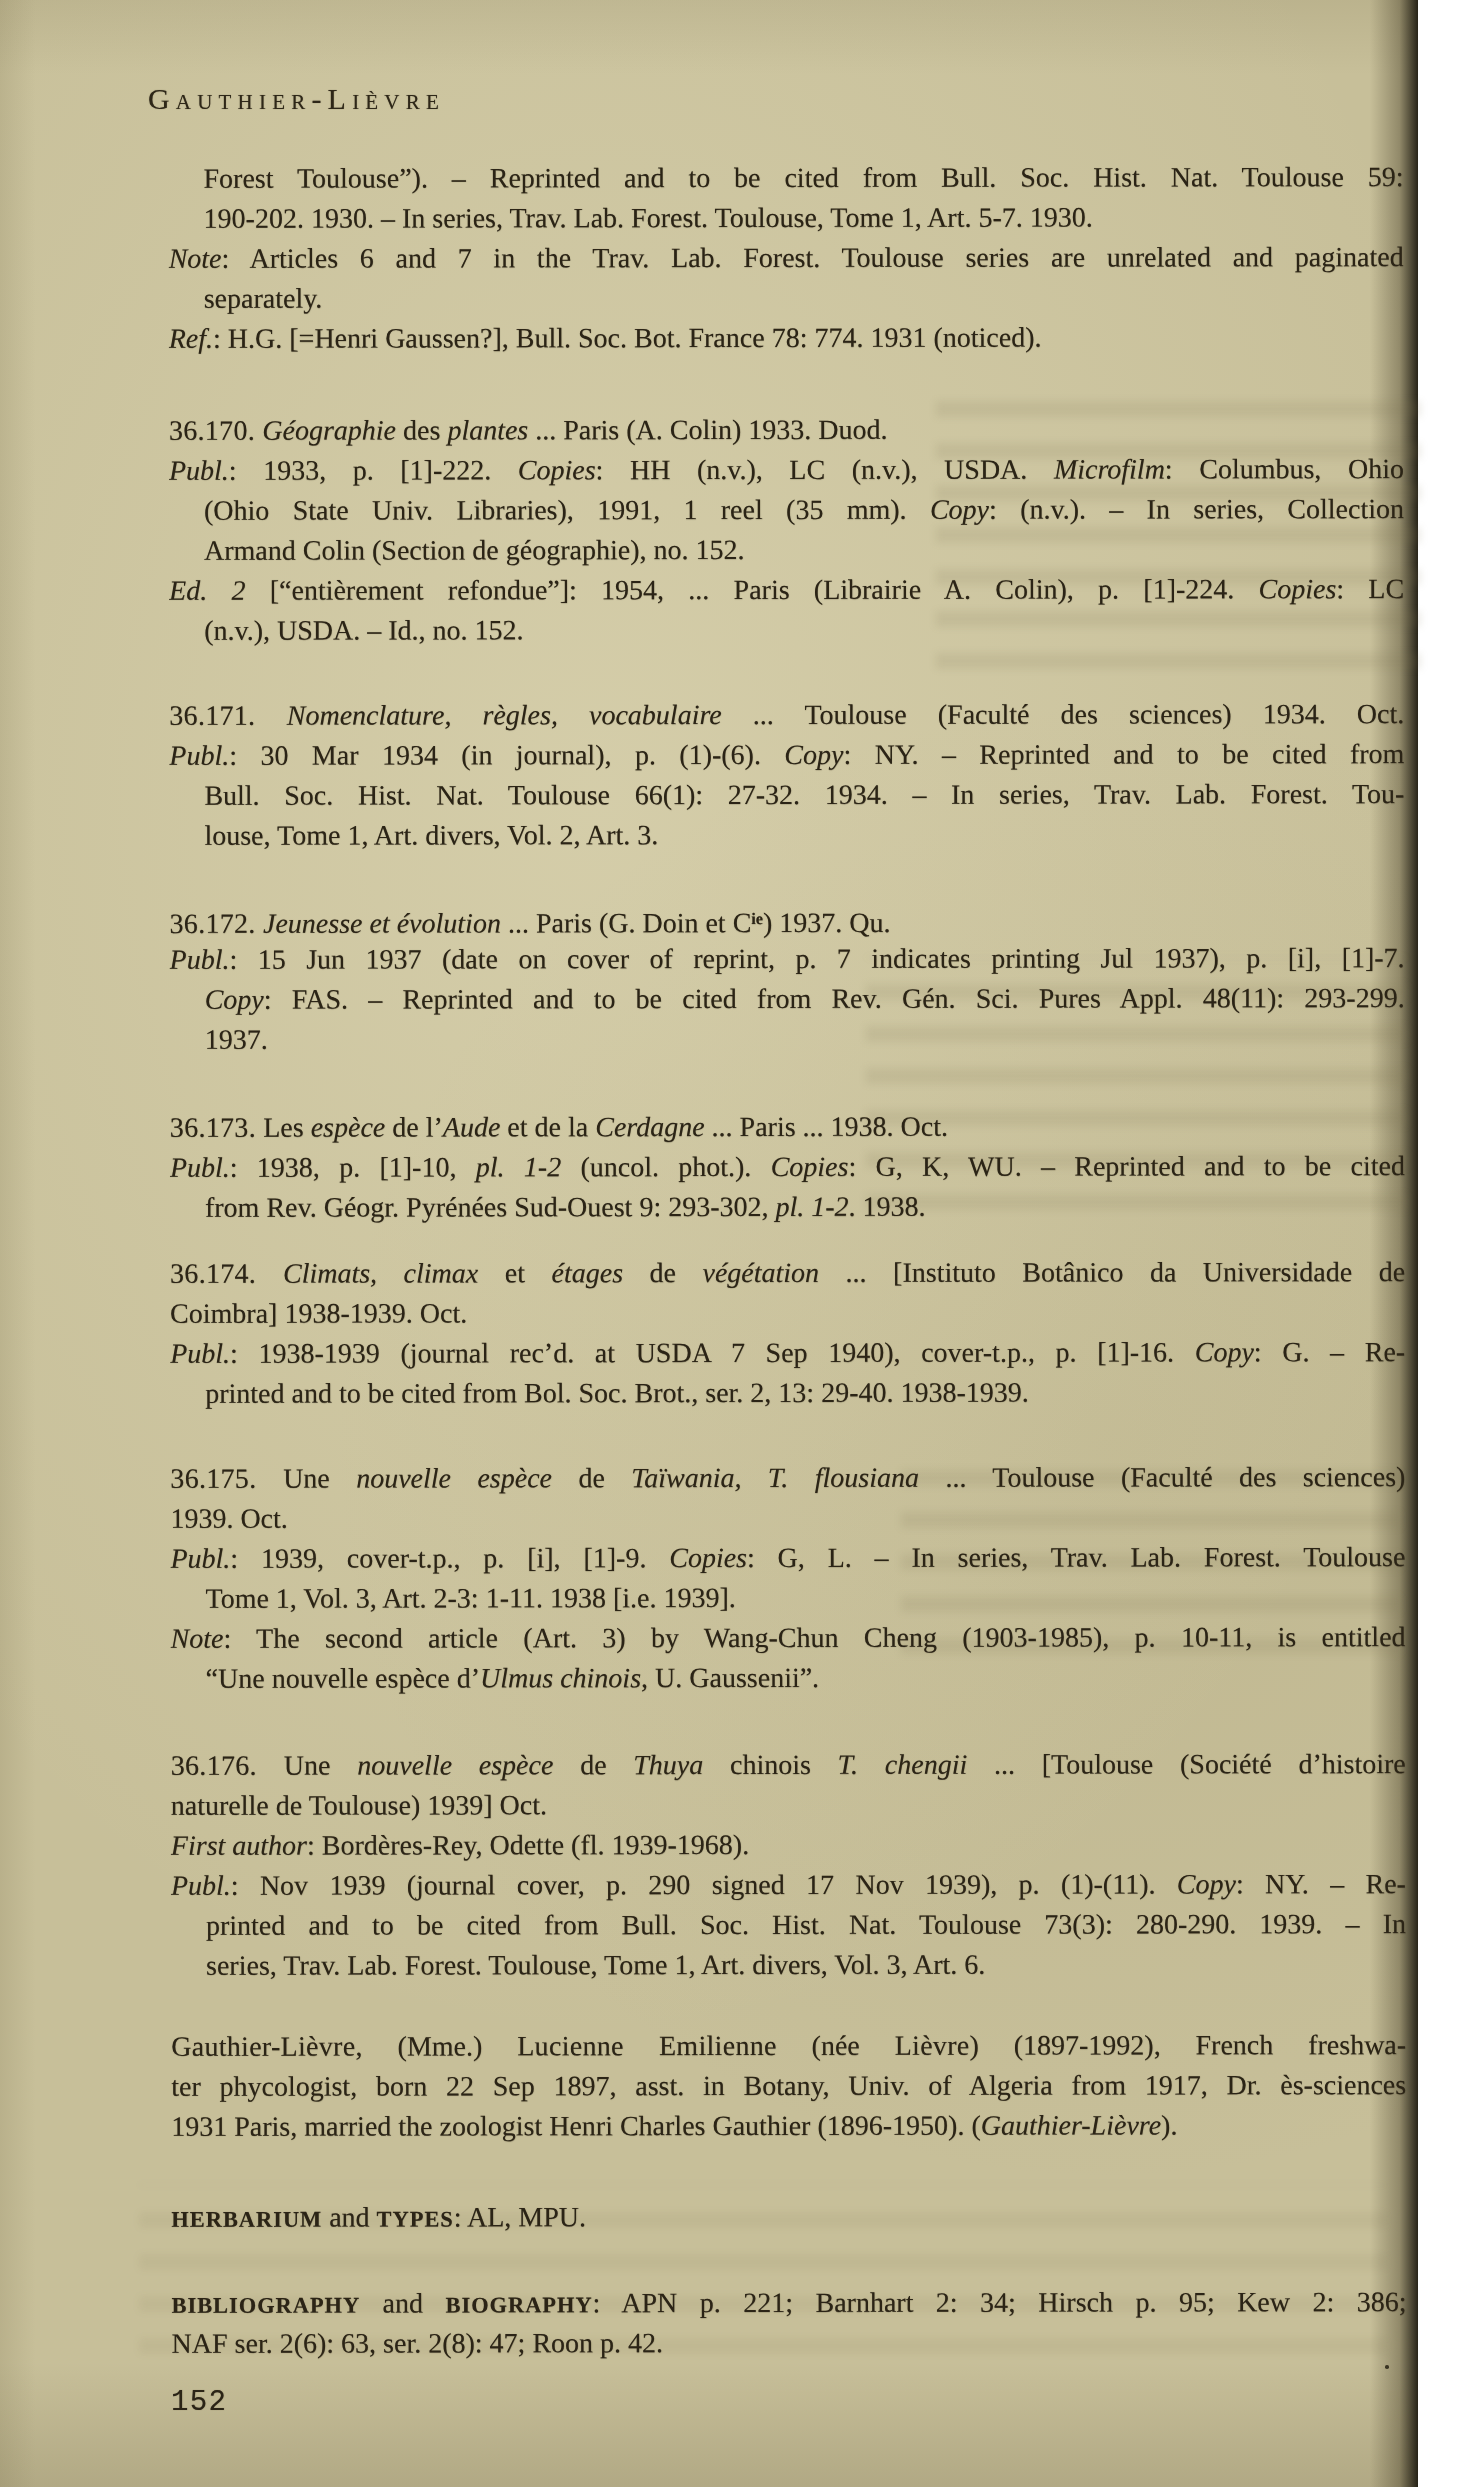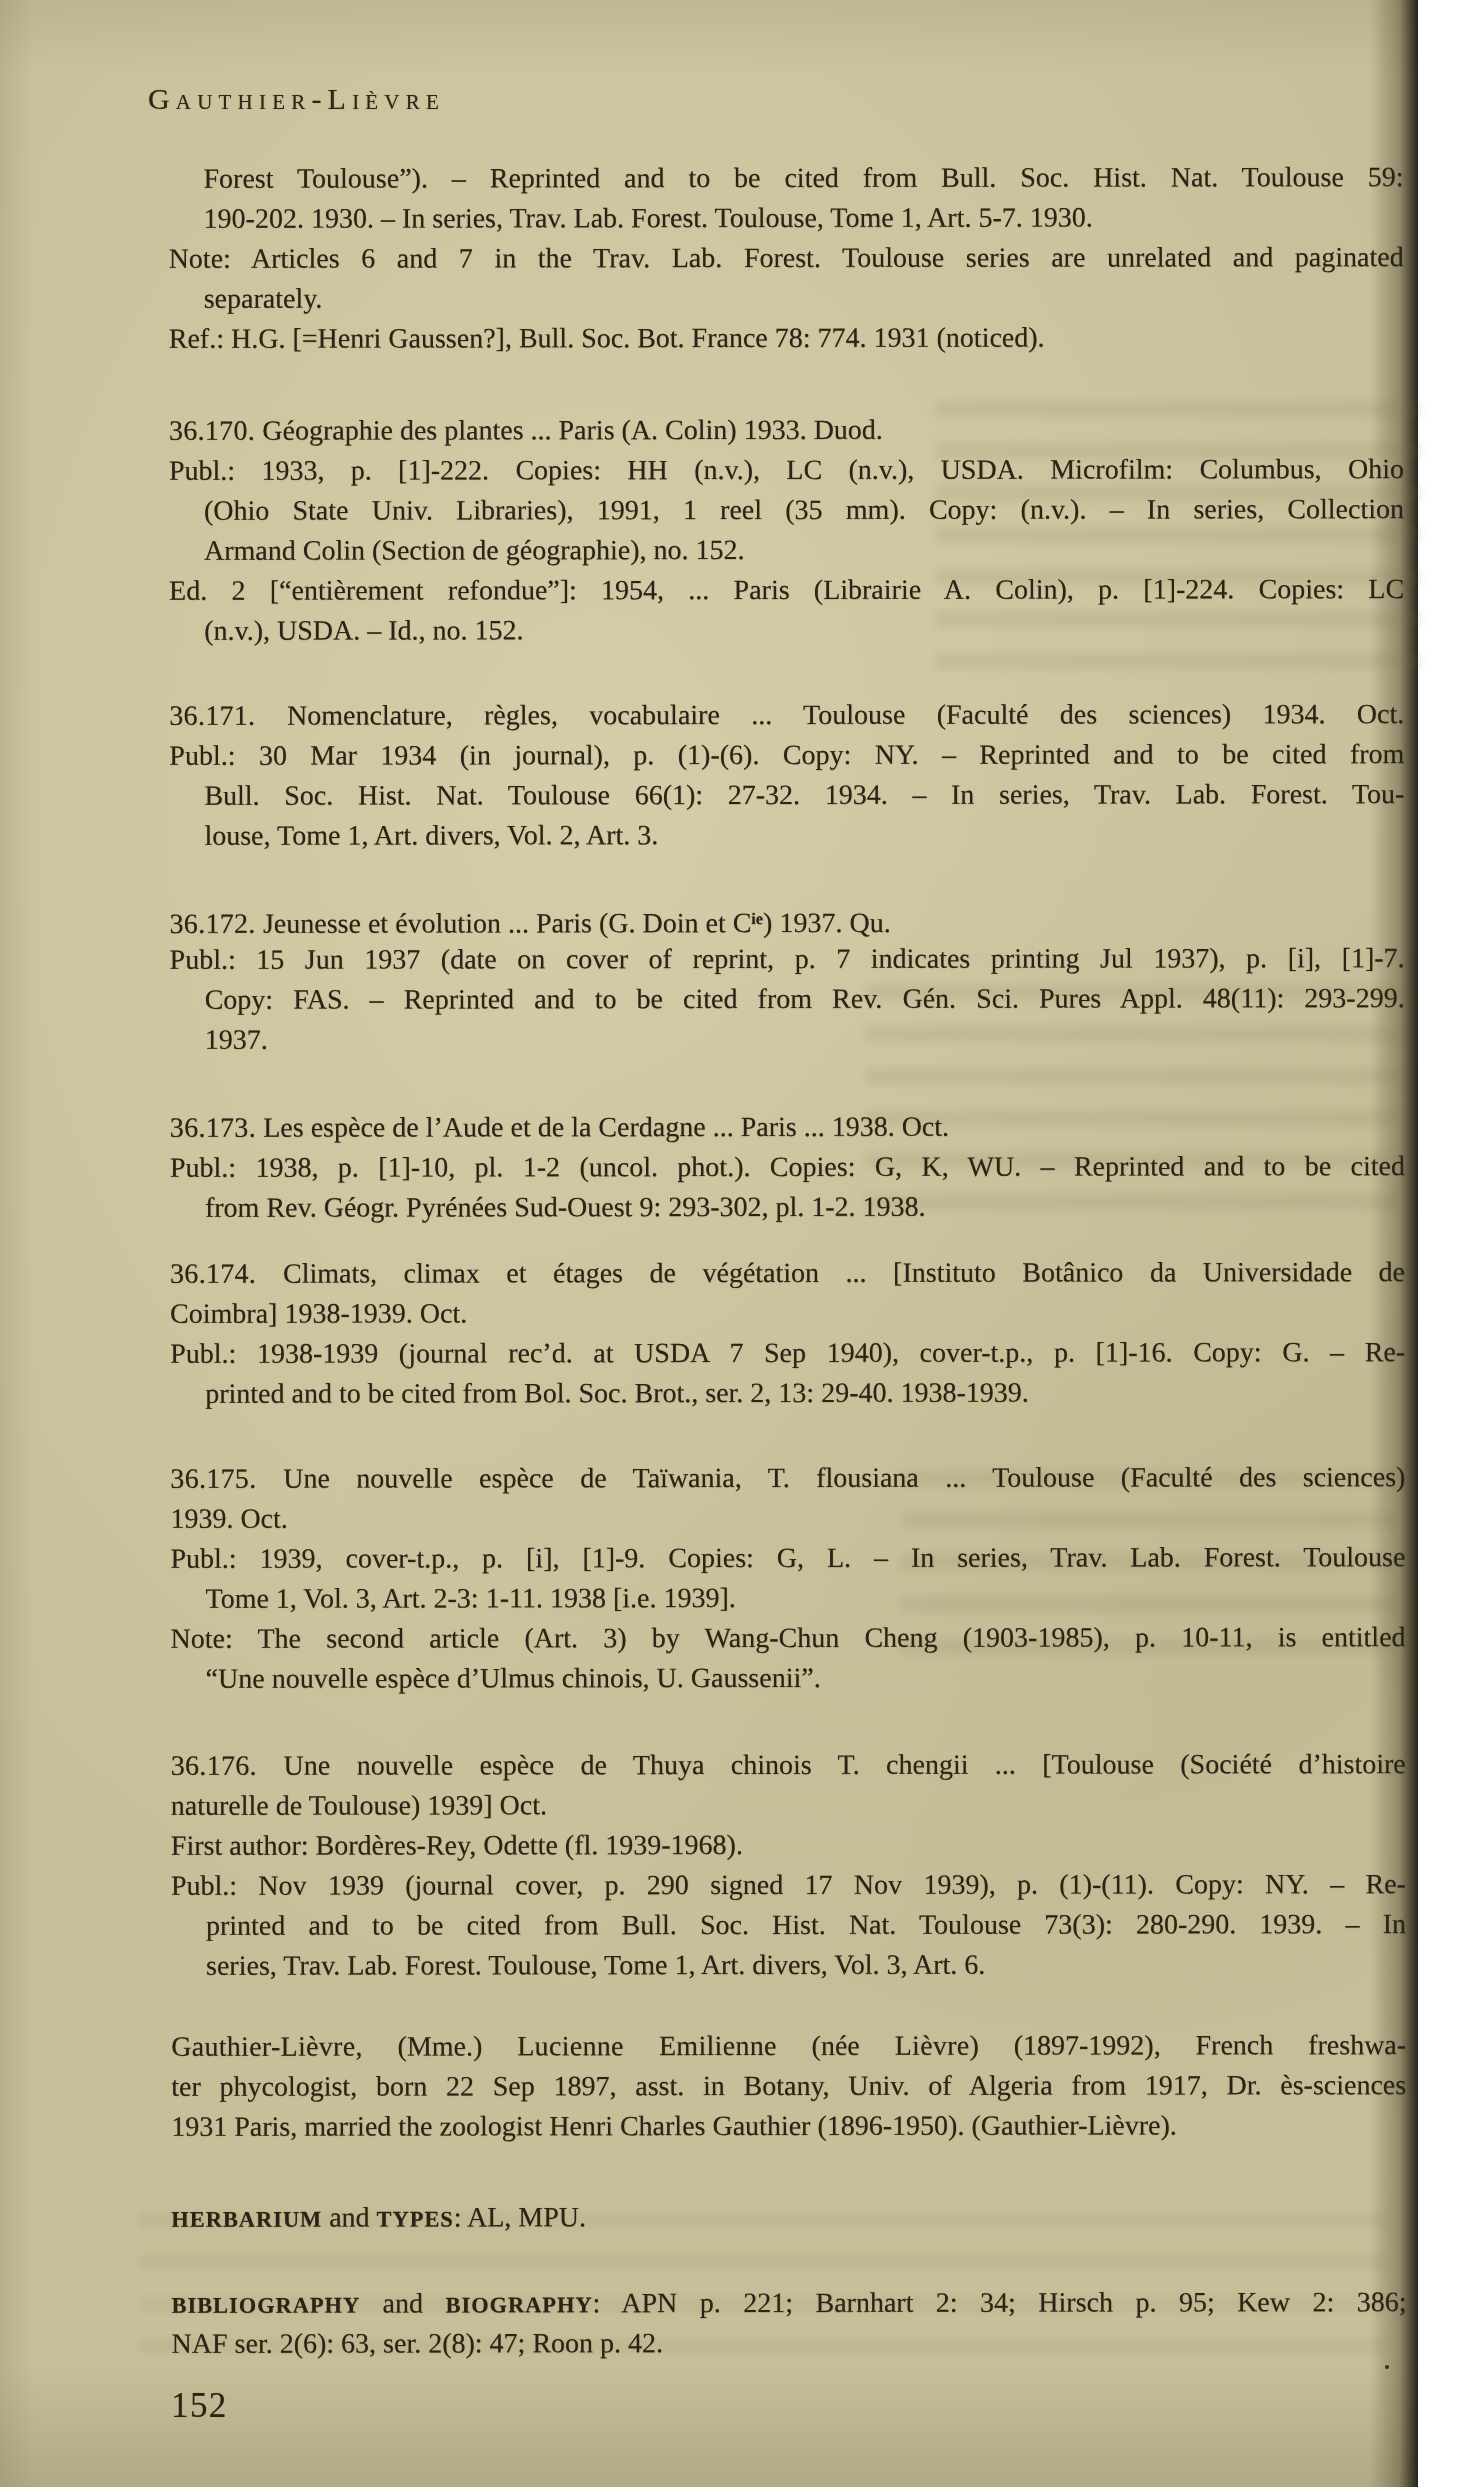--- a/index.html
+++ b/index.html
@@ -44,28 +44,29 @@
   }
   .block {
     position: absolute; left: 170px; width: 1235px;
     font-size: 28px; line-height: 40px;
     text-shadow: 0.2px 0.3px 0.8px rgba(43,36,20,0.5);
   }
   .line { height: 40px; overflow: hidden; text-align: left; }
   .line.j { text-align: justify; text-align-last: justify; }
   .line.ind { padding-left: 35px; }
   .s-r { font-style: normal; }
-  .s-i { }
+  .s-i { font-style: italic; }
   .s-b { font-weight: normal; letter-spacing: 0.3px; }
   .s-sup { font-size: 0.58em; vertical-align: 0.5em; font-weight: bold; }
   .s-sc { font-size: 0.8em; letter-spacing: 1px; font-weight: bold; }
   #page-number {
     position: absolute; left: 171px; top: 2386px;
-    font-size: 35px; letter-spacing: 1.4px;
+    font-size: 29px; letter-spacing: 1.4px;
     text-shadow: 0.2px 0.3px 0.8px rgba(43,36,20,0.5);
+    font-family: Liberation Mono, monospace;
   }
 </style>
 </head>
 <body>
 
 <div id="page">
 
   <div class="ghost" style="left:936px; top:388px;  width:485px; height:291px;"></div>
   <div class="ghost" style="left:866px; top:957px; width:541px; height:263px;"></div>
   <div class="ghost" style="left:901px; top:1456px; width:499px; height:208px;"></div>

